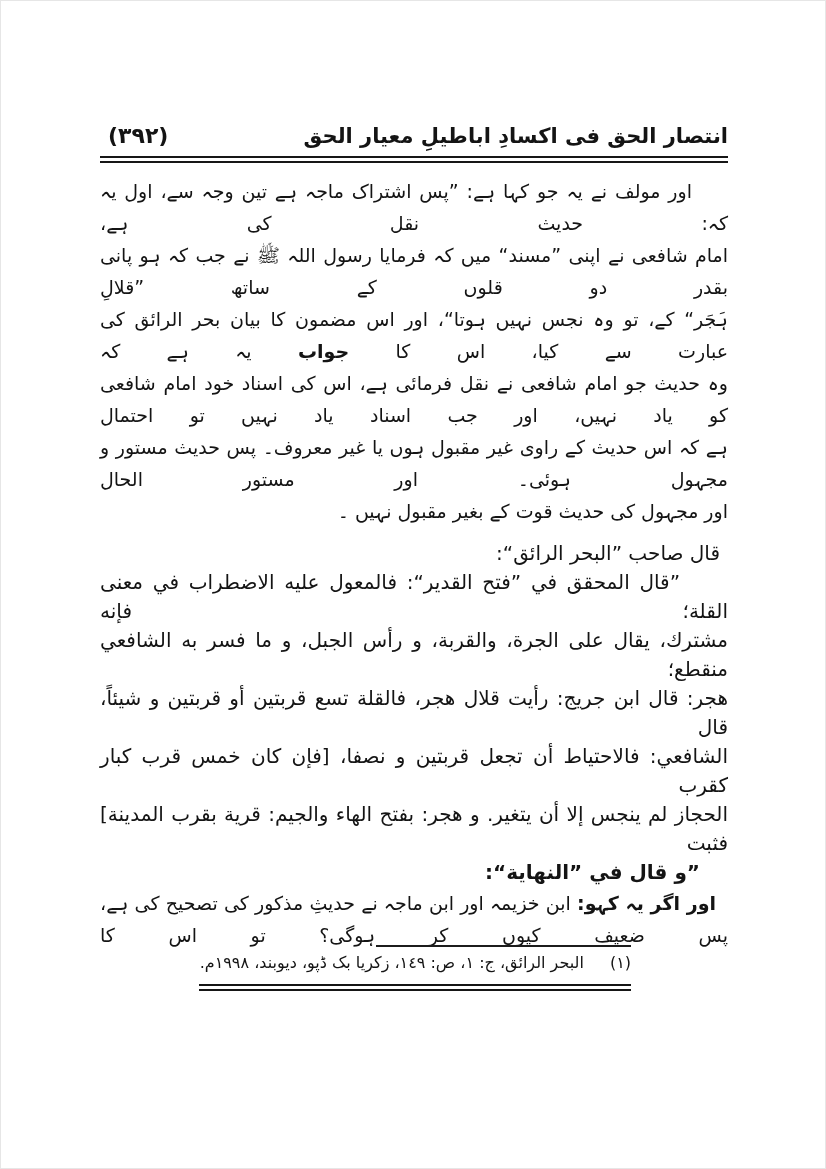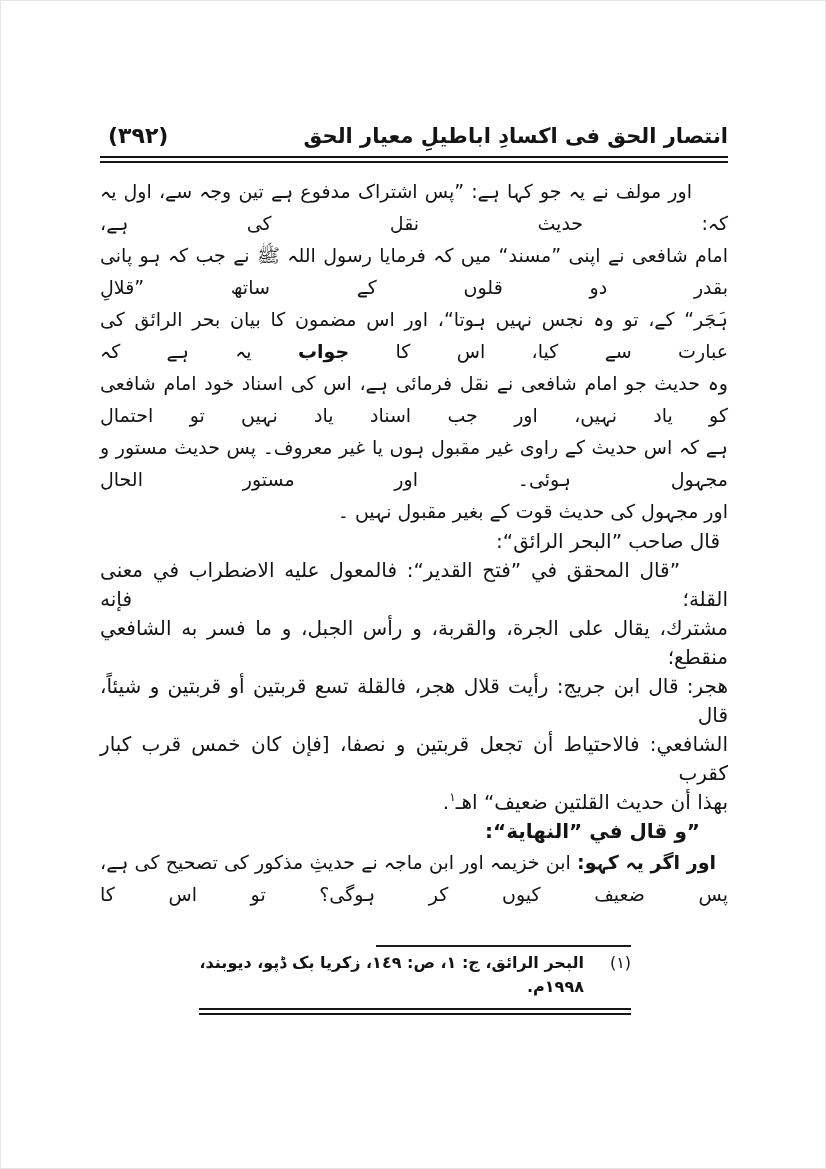--- a/index.html
+++ b/index.html
@@ -14,68 +14,68 @@
     align-items:flex-end;padding-top:122px;direction:ltr;
   }
   .book-title{font-size:21px;font-weight:bold;direction:rtl;letter-spacing:0;}
   .page-number{font-size:22px;font-weight:bold;direction:ltr;padding-left:8px;}
   .double-rule{height:3px;border-top:2.5px solid #161616;border-bottom:2.5px solid #161616;margin-top:8px;}
   .body-text{direction:rtl;margin-top:12px;}
   .ln{text-align:justify;text-align-last:justify;text-justify:inter-word;}
   .ln.last{text-align-last:right;}
   .ur{font-size:19px;line-height:32px;}
   .ar{font-size:20px;line-height:29px;}
-  .i8{text-indent:8px;}
+  .i8{text-indent:8px;margin-top:12px;}
   .i12{text-indent:12px;}
   .i28{text-indent:28px;font-weight:bold;}
   .i36{text-indent:36px;}
   .i48{text-indent:48px;}
   .bold{font-weight:bold;margin-top:13px;}
   sup{font-size:12px;line-height:0;}
   .footer{position:absolute;left:99px;right:97px;top:944px;}
   .footnote-separator{width:255px;border-top:2px solid #1c1c1c;margin:0 0 4px auto;direction:rtl;}
   .footnote-line{direction:rtl;font-size:16px;line-height:24px;display:flex;gap:26px;}
   .footnote-marker{flex:0 0 auto;}
-  .footnote-text{flex:0 1 auto;font-weight:bold;}
+  .footnote-text{flex:0 1 auto;}
   .bottom-rule{margin-top:9px;}
 </style>
 </head>
 <body>
 
 <div class="page">
   <div class="content">
 
     <div class="page-header">
       <div class="book-title">انتصار الحق فی اکسادِ اباطیلِ معیار الحق</div>
       <div class="page-number">(۳۹۲)</div>
     </div>
 
     <div class="double-rule"></div>
 
     <div class="body-text">
 
       <div>
-        <div class="ln ur i36">اور مولف نے یہ جو کہا ہے: ”پس اشتراک مدفوع ہے تین وجہ سے، اول یہ کہ: حدیث نقل کی ہے،</div>
+        <div class="ln ur i36">اور مولف نے یہ جو کہا ہے: ”پس اشتراک ماجہ ہے تین وجہ سے، اول یہ کہ: حدیث نقل کی ہے،</div>
         <div class="ln ur">امام شافعی نے اپنی ”مسند“ میں کہ فرمایا رسول اللہ ﷺ نے جب کہ ہو پانی بقدر دو قلوں کے ساتھ ”قلالِ</div>
         <div class="ln ur"><span>ہَجَر“ کے، تو وہ نجس نہیں ہوتا“، اور اس مضمون کا بیان بحر الرائق کی عبارت سے کیا، اس کا </span><span class="bold">جواب</span><span> یہ ہے کہ</span></div>
         <div class="ln ur">وہ حدیث جو امام شافعی نے نقل فرمائی ہے، اس کی اسناد خود امام شافعی کو یاد نہیں، اور جب اسناد یاد نہیں تو احتمال</div>
         <div class="ln ur">ہے کہ اس حدیث کے راوی غیر مقبول ہوں یا غیر معروف۔ پس حدیث مستور و مجہول ہوئی۔ اور مستور الحال</div>
         <div class="ln ur last">اور مجہول کی حدیث قوت کے بغیر مقبول نہیں ۔</div>
       </div>
 
       <div>
         <div class="ln ar last i8">قال صاحب ”البحر الرائق“:</div>
       </div>
 
       <div>
         <div class="ln ar i48">”قال المحقق في ”فتح القدير“: فالمعول عليه الاضطراب في معنى القلة؛ فإنه</div>
         <div class="ln ar">مشترك، يقال على الجرة، والقربة، و رأس الجبل، و ما فسر به الشافعي منقطع؛</div>
         <div class="ln ar">هجر: قال ابن جريج: رأيت قلال هجر، فالقلة تسع قربتين أو قربتين و شيئاً، قال</div>
         <div class="ln ar">الشافعي: فالاحتياط أن تجعل قربتين و نصفا، [فإن كان خمس قرب كبار كقرب</div>
-        <div class="ln ar last"><span>بهذا أن حديث القلتين ضعيف“ اهـ</span><sup>١</sup><span>.</span></div>
+        <div class="ln ar">الحجاز لم ينجس إلا أن يتغير. و هجر: بفتح الهاء والجيم: قرية بقرب المدينة] فثبت</div>
       </div>
 
       <div>
         <div class="ln ar last i28">”و قال في ”النهاية“:</div>
       </div>
 
 
       <div>
         <div class="ln ur i12"><span class="bold">اور اگر یہ کہو:</span><span> ابن خزیمہ اور ابن ماجہ نے حدیثِ مذکور کی تصحیح کی ہے، پس ضعیف کیوں کر ہوگی؟ تو اس کا</span></div>
 

